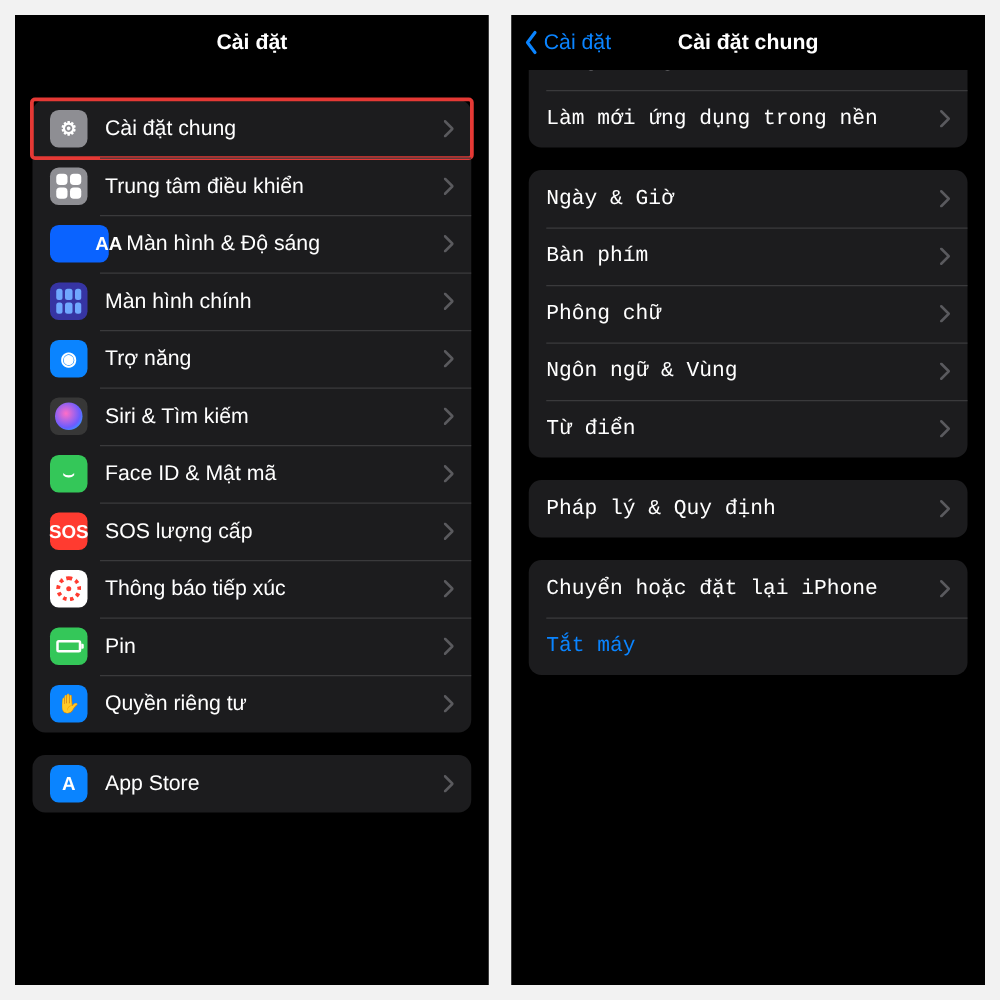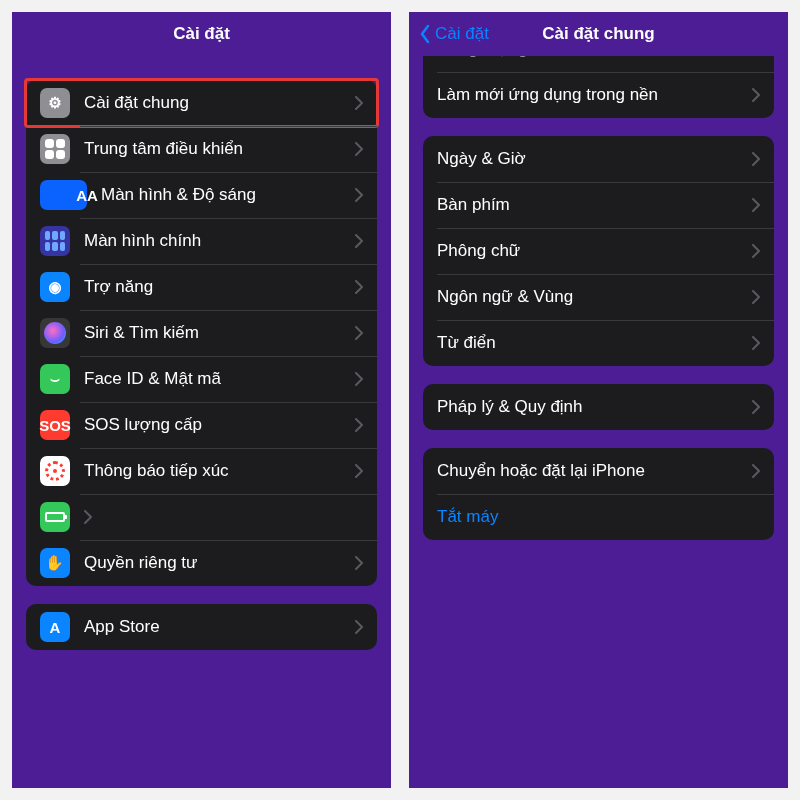--- a/index.html
+++ b/index.html
@@ -6,21 +6,21 @@
   body {
     width: 800px; height: 800px;
     background: #f2f2f2;
     font-family: -apple-system, "Helvetica Neue", Arial, sans-serif;
     display: flex;
     gap: 18px;
     padding: 12px;
   }
   .phone {
     flex: 1;
-    background: #4c1d95;
+    background: #000000;
     border-radius: 0;
     overflow: hidden;
     color: #fff;
     display: flex;
     flex-direction: column;
   }
   .nav {
     height: 44px;
     display: flex;
     align-items: center;
@@ -118,21 +118,21 @@
   .cc-glyph span{background:#fff;border-radius:3px;}
   .home-glyph{width:20px;height:20px;display:grid;grid-template:1fr 1fr/1fr 1fr 1fr;gap:2px;}
   .home-glyph span{background:#6fa8ff;border-radius:2px;}
   .expo-ring{width:20px;height:20px;border:3px dotted #ff3b30;border-radius:50%;position:relative;}
   .expo-ring::after{content:"";position:absolute;inset:5px;background:#ff3b30;border-radius:50%;}
   .batt-glyph{width:20px;height:10px;border:2px solid #fff;border-radius:2px;position:relative;}
   .batt-glyph::after{content:"";position:absolute;right:-4px;top:1px;width:2px;height:4px;background:#fff;border-radius:0 1px 1px 0;}
   .wall-glyph{width:22px;height:22px;border-radius:50%;background:conic-gradient(#7ee,#5bd,#7ee);}
   .siri-glyph{width:22px;height:22px;border-radius:50%;background:radial-gradient(circle at 40% 40%,#ff6ec7,#6b5cff 60%,#00d4ff);}
   .content-inner { padding: 0 14px 20px 14px; }
-  .phone.right .content-inner { padding-top: 0; }
+  .phone.right .content-inner { padding-top: 0; font-family: Liberation Mono, monospace; }
 </style>
 </head>
 <body>
 
 <div class="phone left">
   <div class="nav">
     <span>Cài đặt</span>
   </div>
   <div class="content">
     <div class="content-inner" id="left-list">
@@ -235,20 +235,21 @@
             <span class="chev">
               <svg viewBox="0 0 8 14">
                 <path d="M1 1 L7 7 L1 13" stroke="#5a5a5e" stroke-width="2" fill="none" stroke-linecap="round" stroke-linejoin="round"></path>
               </svg>
             </span>
           </div>
           <div class="row">
             <div class="icon ic-batt">
               <span class="batt-glyph"></span>
             </div>
+            <span class="label">Pin</span>
             <span class="chev">
               <svg viewBox="0 0 8 14">
                 <path d="M1 1 L7 7 L1 13" stroke="#5a5a5e" stroke-width="2" fill="none" stroke-linecap="round" stroke-linejoin="round"></path>
               </svg>
             </span>
           </div>
           <div class="row">
             <div class="icon ic-priv">✋</div>
             <span class="label">Quyền riêng tư</span>
             <span class="chev">

